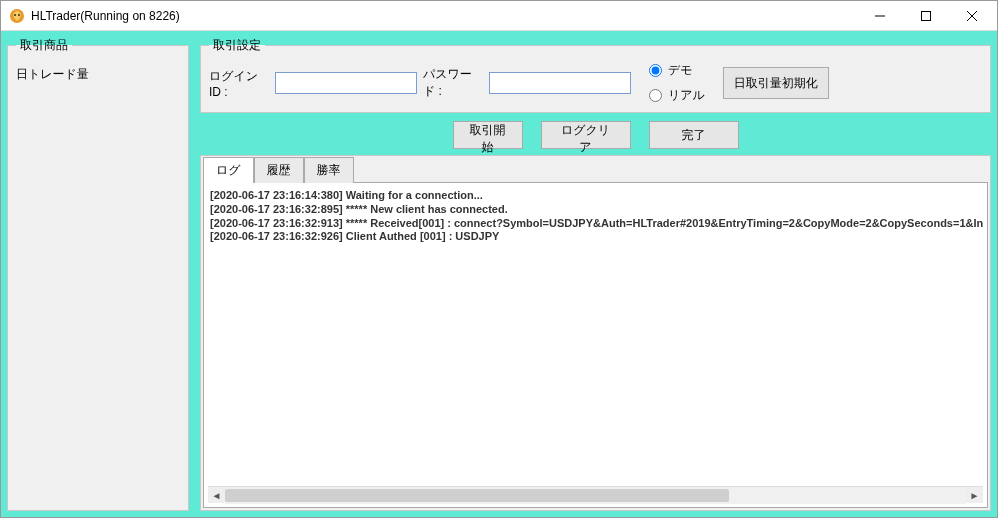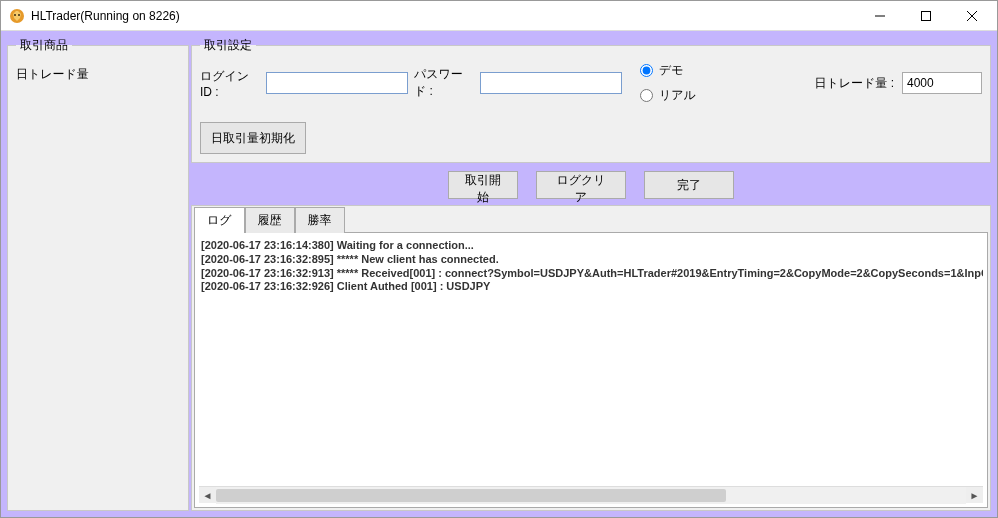--- a/index.html
+++ b/index.html
@@ -31,22 +31,22 @@
   .win-btn {
     width: 46px; height: 30px;
     display: flex; align-items: center; justify-content: center;
     font-size: 13px;
     color: #333;
   }
   .content {
     flex: 1;
     display: flex;
     padding: 6px;
-    gap: 2px;
-    background: #c4b5fd;
+    gap: 11px;
+    background: #5eead4;
     overflow: hidden;
   }
   fieldset.panel {
     border: 1px solid #c8c8c8;
     background: #f0f0f0;
     padding: 8px;
     margin: 0;
   }
   fieldset.panel > legend {
     padding: 0 4px;
@@ -252,24 +252,20 @@
             <div class="radio-row">
               <input type="radio" name="tmode" checked="" style="">
               <span>デモ</span>
             </div>
             <div class="radio-row">
               <input type="radio" name="tmode" style="">
               <span>リアル</span>
             </div>
           </div>
 
-          <div class="trade-amount" style="margin-left:auto;">
-            <span>日トレード量 :</span>
-            <input type="text" value="4000" style="">
-          </div>
 
           <button class="reset-btn">日取引量初期化</button>
         </div>
       </fieldset>
 
       <div class="action-row">
         <button class="btn" style="width:70px;">取引開始</button>
         <button class="btn" style="width:90px;">ログクリア</button>
         <button class="btn" style="width:90px;">完了</button>
       </div>

